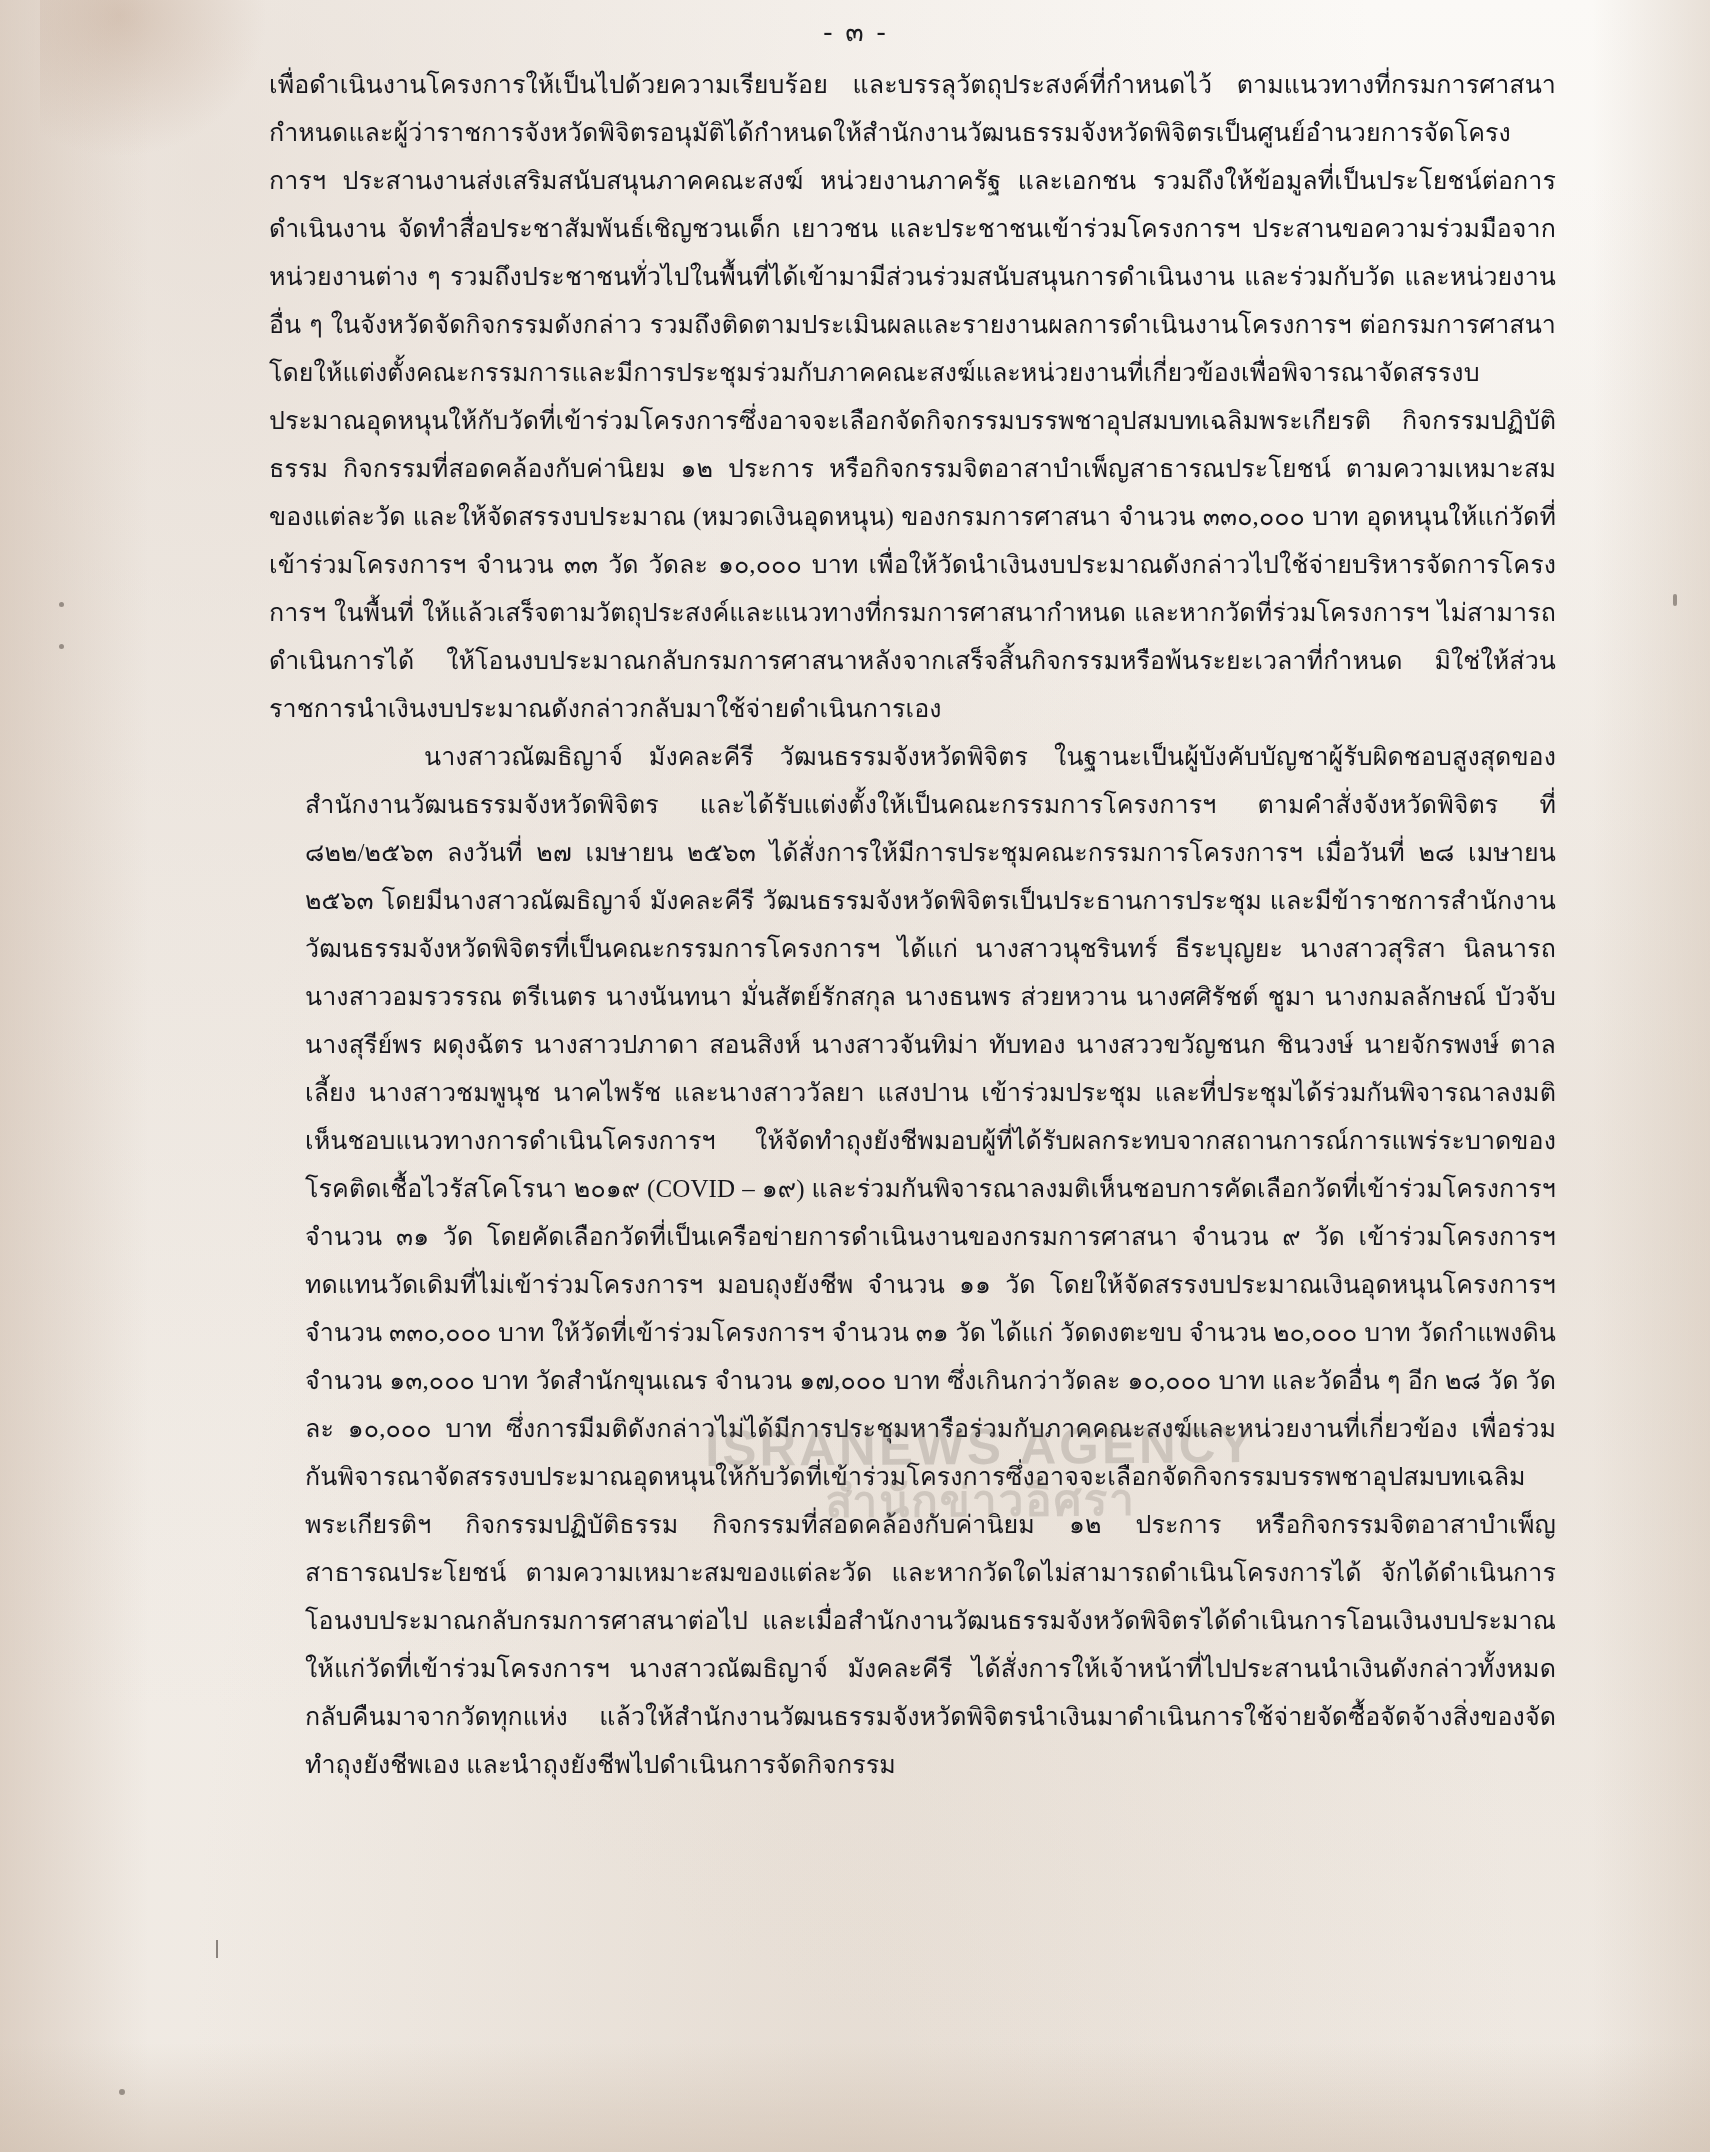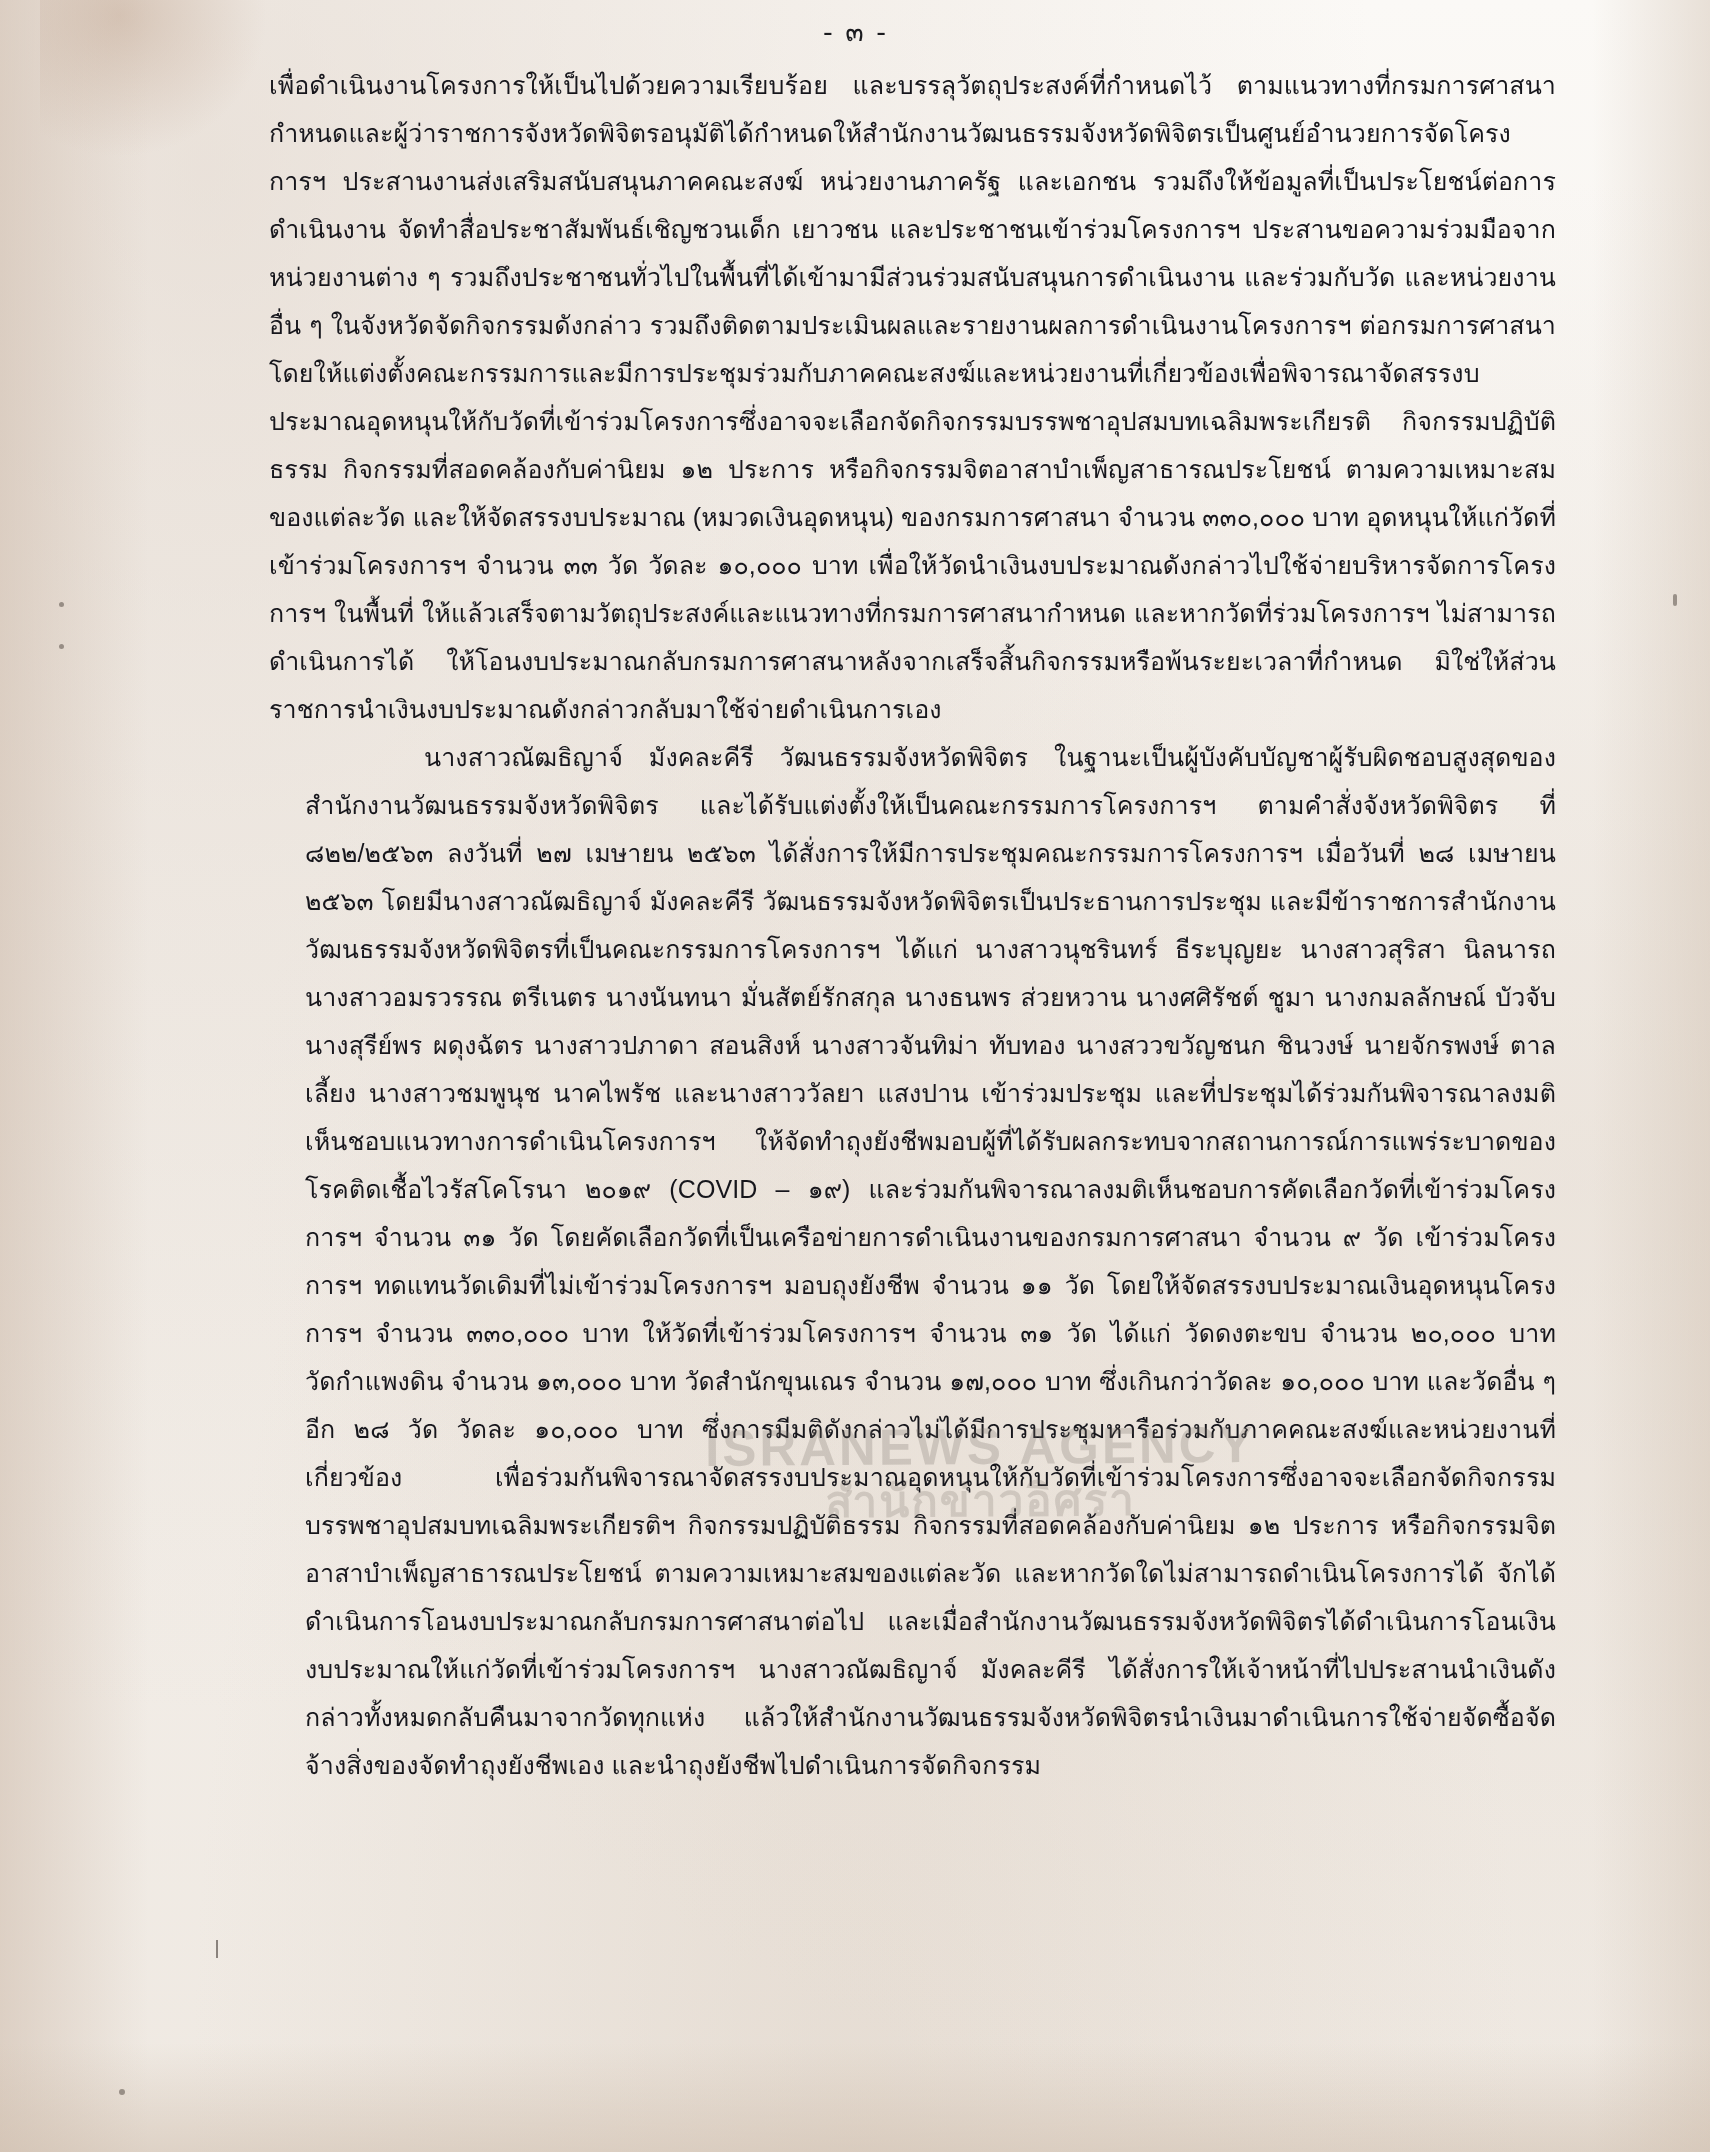--- a/index.html
+++ b/index.html
@@ -69,21 +69,21 @@
     position: absolute;
     top: 61px;
     left: 269px;
     width: 1287px;
     font-size: 25px;
     line-height: 48px;
     color: #16161c;
     text-align: justify;
     text-justify: inter-word;
     letter-spacing: 0.1px;
-    font-family: Liberation Sans, sans-serif;
+    font-family: Liberation Serif, serif;
     font-weight: 500;
   }
   .body-text p {
     margin: 0;
   }
   .body-text p.indent {
     text-indent: 119px;
     margin-left: 36px;
   }
   .watermark {

